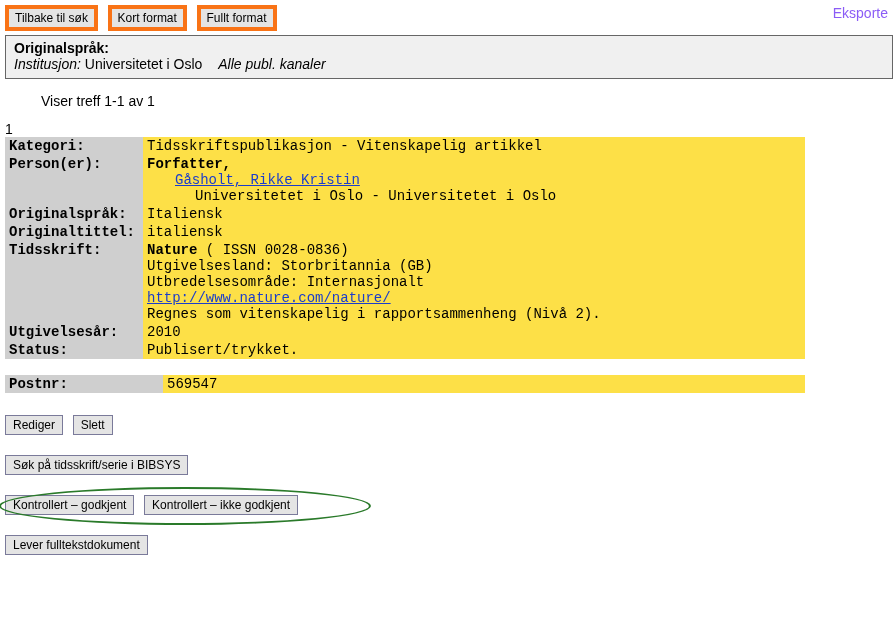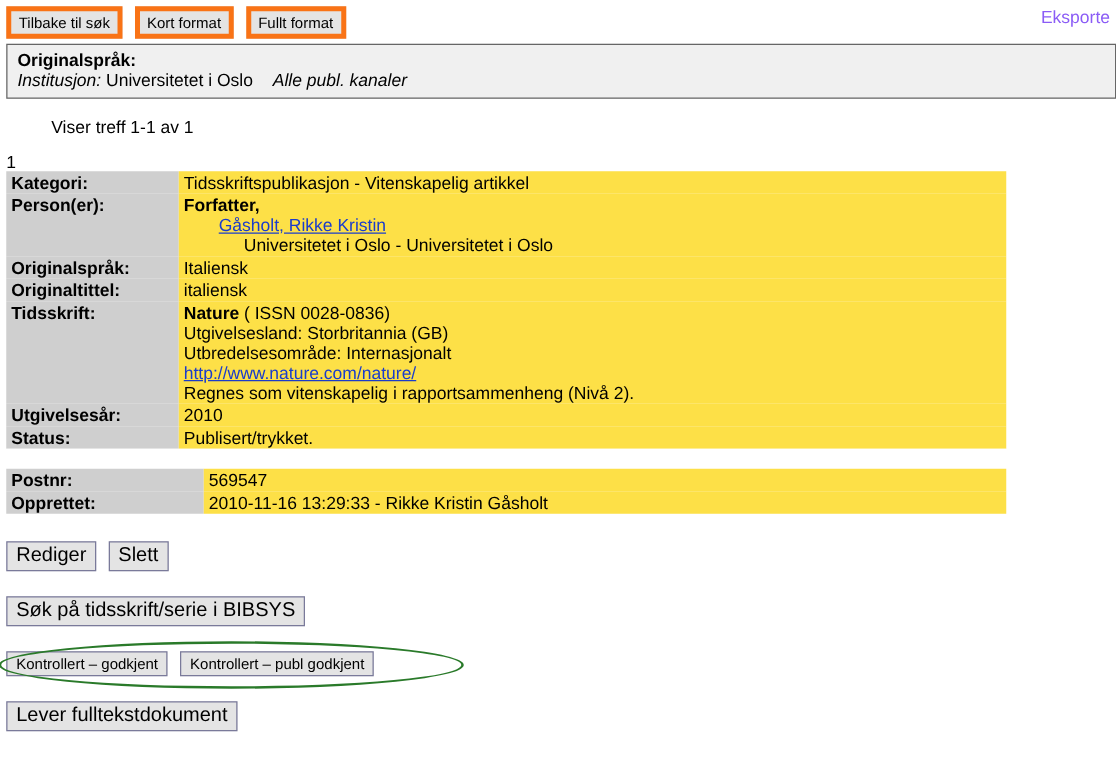--- a/index.html
+++ b/index.html
@@ -49,20 +49,21 @@
     font-size: 14px;
     margin-left: 36px;
   }
   .record-num {
     font-size: 14px;
     margin-bottom: 0;
   }
   table.record {
     border-collapse: collapse;
     width: 800px;
+    font-family: Liberation Mono, monospace;
   }
   table.record td {
     vertical-align: top;
     padding: 1px 6px 1px 4px;
     font-size: 14px;
   }
   table.record td.label {
     background: #cfcfcf;
     font-weight: bold;
     width: 128px;
@@ -89,21 +90,21 @@
     height: 14px;
     background: #fff !important;
   }
   .action-row {
     margin-top: 22px;
     margin-bottom: 14px;
   }
   .action-row button, .single-btn button {
     background: #e4e4e4;
     border: 1px solid #7a7a9a;
-    font-size: 16px;
+    font-size: 12px;
     padding: 2px 7px;
     margin-right: 6px;
     cursor: pointer;
     font-family: inherit;
   }
   .single-btn { margin-top: 20px; }
   .circle-wrap {
     position: relative;
     display: inline-block;
     margin-top: 20px;
@@ -198,39 +199,35 @@
       </tr>
 </tbody>
   </table>
 
 <table class="record" style="width:800px;border-radius:29px;">
   <tbody>
       <tr>
     <td class="label2">Postnr:</td>
     <td class="value">569547</td>
   </tr>
-  <tr>
-    <td class="label2">Opprettet:</td>
-    <td class="value">2010-11-16 13:29:33 - Rikke Kristin Gåsholt</td>
-  </tr>
 </tbody>
   </table>
 
 <div class="action-row">
   <button>Rediger</button>
   <button>Slett</button>
 </div>
 
 <div class="single-btn">
   <button>Søk på tidsskrift/serie i BIBSYS</button>
 </div>
 
 <div class="circle-wrap">
   <button>Kontrollert – godkjent</button>
-  <button>Kontrollert – publ godkjent</button>
+  <button>Kontrollert – ikke godkjent</button>
   <div class="green-ellipse" style="left:-6px; top:-8px; width:368px; height:34px;"></div>
 </div>
 
 <div class="single-btn">
   <button>Lever fulltekstdokument</button>
 </div>
 
 
 
 

